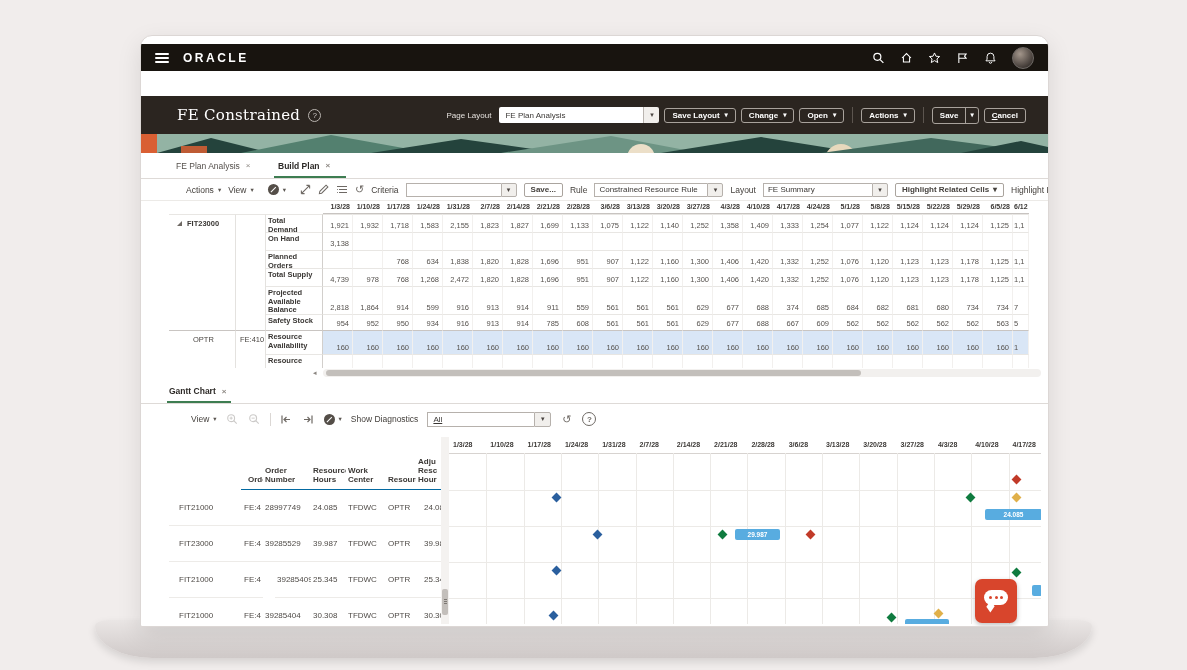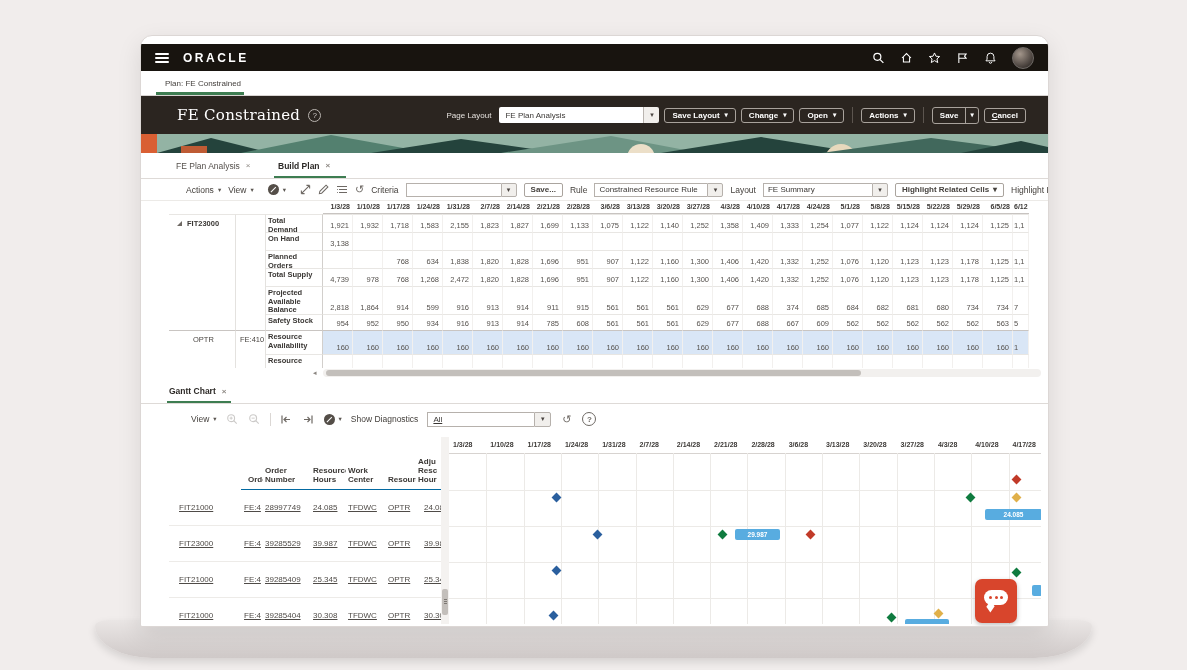--- a/index.html
+++ b/index.html
@@ -78,21 +78,21 @@
   .gtabs{position:absolute;left:0;top:343px;width:100%;height:25px;background:#fff;border-bottom:1px solid #dedad7;box-sizing:border-box;}
   .gtoolbar{position:absolute;left:0;top:368px;width:100%;height:30px;display:flex;align-items:center;gap:9px;padding-left:50px;box-sizing:border-box;font-size:8.5px;color:#45413d;}
   .dis{opacity:.35;}
   .gsel{display:flex;height:15px;}
   .gsel .val{width:96px;background:#fff;border:1px solid #b6b1ac;border-right:none;font-size:8px;color:#3a3734;display:flex;align-items:center;padding:0 5px;text-decoration:underline;}
   .gsel .selbtn{border:1px solid #b6b1ac;width:15px;background:#f1efec;}
   .helpdark{width:12px;height:12px;border:1.2px solid #6e6964;border-radius:50%;font-size:8px;color:#6e6964;display:flex;align-items:center;justify-content:center;font-weight:bold;}
   
   .gtable{position:absolute;left:28px;top:401px;width:272px;height:187px;display:grid;grid-template-columns:72px 22px 48px 35px 40px 30px 34px;grid-template-rows:53px repeat(4,36px);overflow:hidden;}
   .gh{font-size:8px;font-weight:bold;color:#3c3936;display:flex;align-items:flex-end;padding:0 2px 5px 2px;line-height:9px;border-bottom:1px solid #0369a1;overflow:hidden;}
-  .gc{font-size:8px;color:#4f4b47;display:flex;align-items:center;padding-left:2px;border-bottom:1px solid #edebe8;white-space:nowrap;overflow:hidden;text-decoration:underline;}
+  .gc{font-size:8px;color:#4f4b47;display:flex;align-items:center;padding-left:2px;border-bottom:1px solid #edebe8;white-space:nowrap;overflow:hidden;}
   .gc.c0{padding-left:10px;}
   .gc.c1{padding-left:3px;}
   .gc.c6{padding-left:8px;}
   .gh:first-child{padding-left:7px;}
   
   .gscroll{position:absolute;left:300px;top:401px;width:8px;height:187px;background:#f4f2f0;}
   .gvthumb{position:absolute;left:1px;top:152px;width:6px;height:26px;background:#c3bfbb;border-radius:2px;cursor:pointer;}
   .gvthumb::after{content:"";position:absolute;left:1.5px;top:10px;width:3px;height:1px;background:#7c7772;box-shadow:0 2px 0 #7c7772,0 4px 0 #7c7772;}
   
   .gchart{position:absolute;left:308px;top:401px;width:592px;height:187px;background:#fff;overflow:hidden;}
@@ -146,24 +146,20 @@
           </span>
         <span class="ticon">
             <svg width="14" height="14" viewBox="0 0 16 16">
               <path d="M8 2 a4.2 4.2 0 0 1 4.2 4.2 V9.5 L13.6 11.5 H2.4 L3.8 9.5 V6.2 A4.2 4.2 0 0 1 8 2 Z M6.5 13 a1.5 1.5 0 0 0 3 0" fill="none" stroke="#fff" stroke-width="1.2"></path>
             </svg>
           </span>
         <span class="avatar"></span>
       </div>
     </div>
 
-    <div class="planbar">
-      <div class="ptab">Plan: FE Constrained</div>
-      <div class="ptab-under"></div>
-    </div>
 
     <div class="pheader">
       <span class="ptitle">FE Constrained</span>
       <span class="helpc">?</span>
       <div class="hright">
         <span class="hlabel">Page Layout</span>
         <span class="hselect">
           <span class="val">FE Plan Analysis</span>
           <span class="selbtn">▾</span>
         </span>
@@ -410,21 +406,21 @@
         <div class="pc last" style="grid-area: 5 / 27;">1,1</div>
         <div class="pl" style="grid-area: 6 / 3;">Projected Available Balance</div>
         <div class="pc" style="grid-area: 6 / 4;">2,818</div>
         <div class="pc" style="grid-area: 6 / 5;">1,864</div>
         <div class="pc" style="grid-area: 6 / 6;">914</div>
         <div class="pc" style="grid-area: 6 / 7; text-align: center;">599</div>
         <div class="pc" style="grid-area: 6 / 8;">916</div>
         <div class="pc" style="grid-area: 6 / 9;">913</div>
         <div class="pc" style="grid-area: 6 / 10;">914</div>
         <div class="pc" style="grid-area: 6 / 11;">911</div>
-        <div class="pc" style="grid-area: 6 / 12;">915</div>
+        <div class="pc" style="grid-area: 6 / 12;">559</div>
         <div class="pc" style="grid-area: 6 / 13;">561</div>
         <div class="pc" style="grid-area: 6 / 14;">561</div>
         <div class="pc" style="grid-area: 6 / 15;">561</div>
         <div class="pc" style="grid-area: 6 / 16;">629</div>
         <div class="pc" style="grid-area: 6 / 17;">677</div>
         <div class="pc" style="grid-area: 6 / 18;">688</div>
         <div class="pc" style="grid-area: 6 / 19;">374</div>
         <div class="pc" style="grid-area: 6 / 20;">685</div>
         <div class="pc" style="grid-area: 6 / 21;">684</div>
         <div class="pc" style="grid-area: 6 / 22;">682</div>
@@ -582,21 +578,21 @@
         <div class="gc c6" style="grid-area: 2 / 7;">24.085</div>
         <div class="gc c0" style="grid-area: 3 / 1;">FIT23000</div>
         <div class="gc c1" style="grid-area: 3 / 2;">FE:4</div>
         <div class="gc c2" style="grid-area: 3 / 3;">39285529</div>
         <div class="gc c3" style="grid-area: 3 / 4;">39.987</div>
         <div class="gc c4" style="grid-area: 3 / 5;">TFDWC</div>
         <div class="gc c5" style="grid-area: 3 / 6;">OPTR</div>
         <div class="gc c6" style="grid-area: 3 / 7;">39.987</div>
         <div class="gc c0" style="grid-area: 4 / 1;">FIT21000</div>
         <div class="gc c1" style="grid-area: 4 / 2;">FE:4</div>
-        <div class="gc c2" style="grid-area: 4 / 3;">39285409</div>
+        <div class="gc c2" style="grid-area: 4 / 3; margin-left: 12px;">39285409</div>
         <div class="gc c3" style="grid-area: 4 / 4;">25.345</div>
         <div class="gc c4" style="grid-area: 4 / 5;">TFDWC</div>
         <div class="gc c5" style="grid-area: 4 / 6;">OPTR</div>
         <div class="gc c6" style="grid-area: 4 / 7;">25.345</div>
         <div class="gc c0" style="grid-area: 5 / 1;">FIT21000</div>
         <div class="gc c1" style="grid-area: 5 / 2;">FE:4</div>
         <div class="gc c2" style="grid-area: 5 / 3;">39285404</div>
         <div class="gc c3" style="grid-area: 5 / 4;">30.308</div>
         <div class="gc c4" style="grid-area: 5 / 5;">TFDWC</div>
         <div class="gc c5" style="grid-area: 5 / 6;">OPTR</div>

